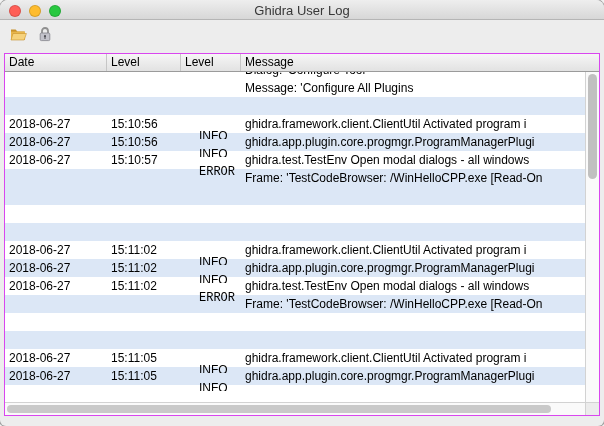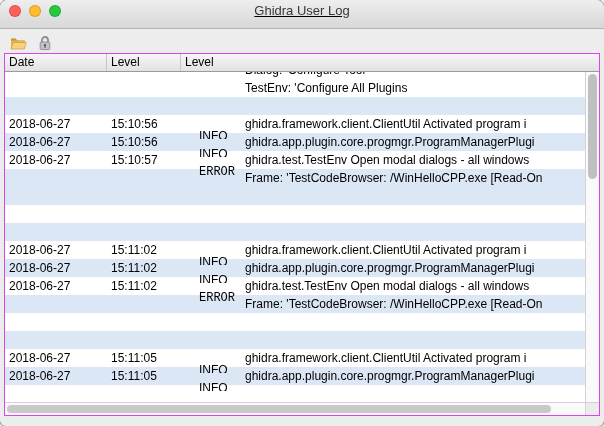--- a/index.html
+++ b/index.html
@@ -7,24 +7,23 @@
   .window {
     position:relative; width:604px; height:426px;
     background:#ededed;
     border-radius:8px 8px 6px 6px;
     overflow:hidden;
     box-shadow:0 0 0 1px #9f9f9f;
     font-family:"Liberation Sans", sans-serif;
   }
   
   .titlebar {
-    position:relative; height:29px;
+    position:relative; height:20px;
     background:linear-gradient(#eeeeee,#d7d7d7);
     border-bottom:1px solid #b5b5b5;
-    text-decoration:underline;
   }
   .traffic { position:absolute; top:5px; left:9px; display:flex; gap:8px; }
   .light { width:12px; height:12px; border-radius:50%; border:1px solid rgba(0,0,0,0.15); }
   .light.red    { background:var(--accent-red,#ff5f57); }
   .light.yellow { background:var(--accent-yellow,#febc2e); }
   .light.green  { background:var(--accent-green,#28c840); }
   .title {
     text-align:center; line-height:22px; font-size:13px; color:#383838;
   }
   
@@ -109,20 +108,21 @@
       </span>
     </button>
   </div>
 
   <div class="table-wrap">
 
     <div class="theader">
       <div class="hcell w-date">Date</div>
       <div class="hcell w-time">Level</div>
       <div class="hcell w-level">Level</div>
+      <div class="hcell">Message</div>
     </div>
 
     <div class="tmid">
       <div class="tbody">
         <div class="partial">
           <div class="trow">
             <div class="cell c-date"></div>
             <div class="cell c-time"></div>
             <div class="cell c-level">
                 <span class="level-chip"></span>
@@ -130,21 +130,21 @@
             <div class="cell c-msg">Dialog: 'Configure Tool</div>
           </div>
         </div>
         <div id="rows">
   <div class="trow">
     <div class="cell c-date"></div>
     <div class="cell c-time"></div>
     <div class="cell c-level">
                 <span class="level-chip"></span>
               </div>
-    <div class="cell c-msg">TestEnv: 'Configure All Plugins</div>
+    <div class="cell c-msg">Message: 'Configure All Plugins</div>
   </div>
 
   <div class="trow alt">
     <div class="cell c-date"></div>
     <div class="cell c-time"></div>
     <div class="cell c-level">
                 <span class="level-chip"></span>
               </div>
     <div class="cell c-msg"></div>
   </div>

